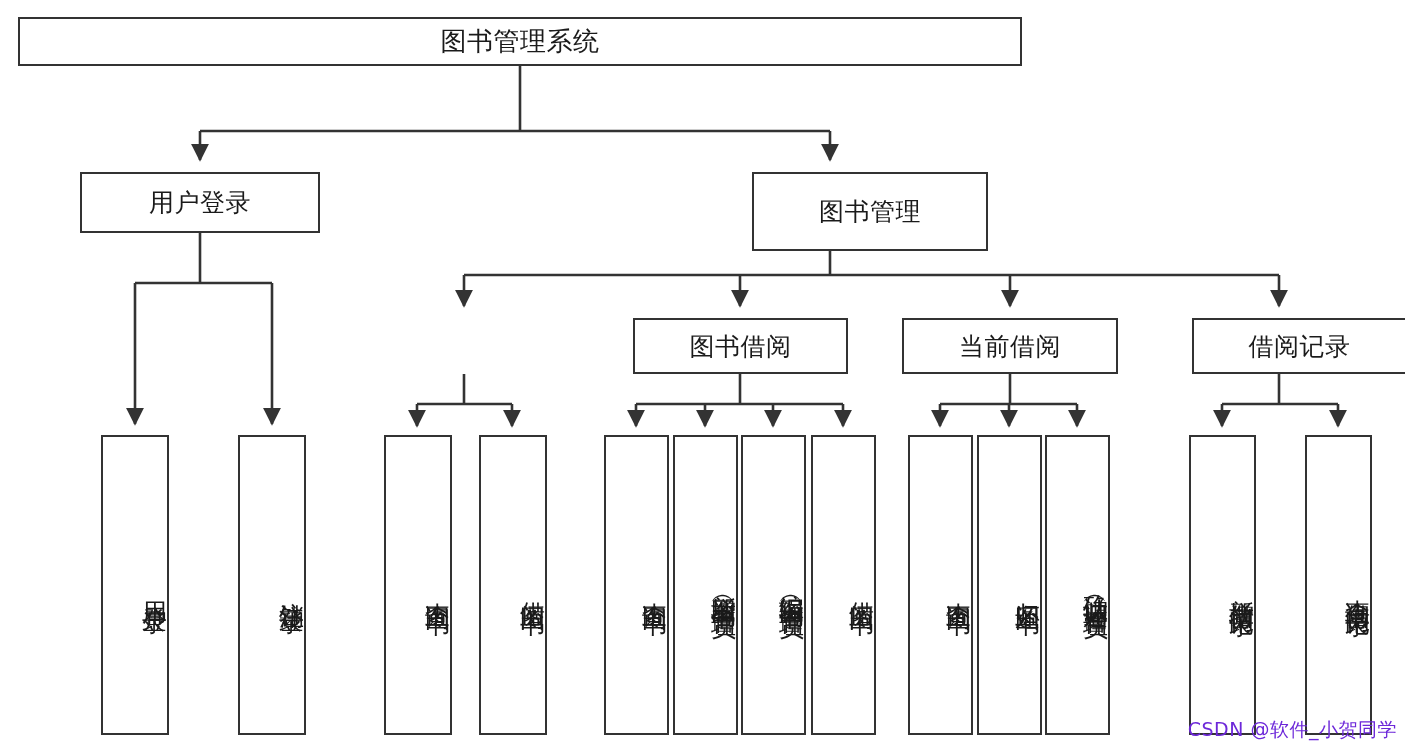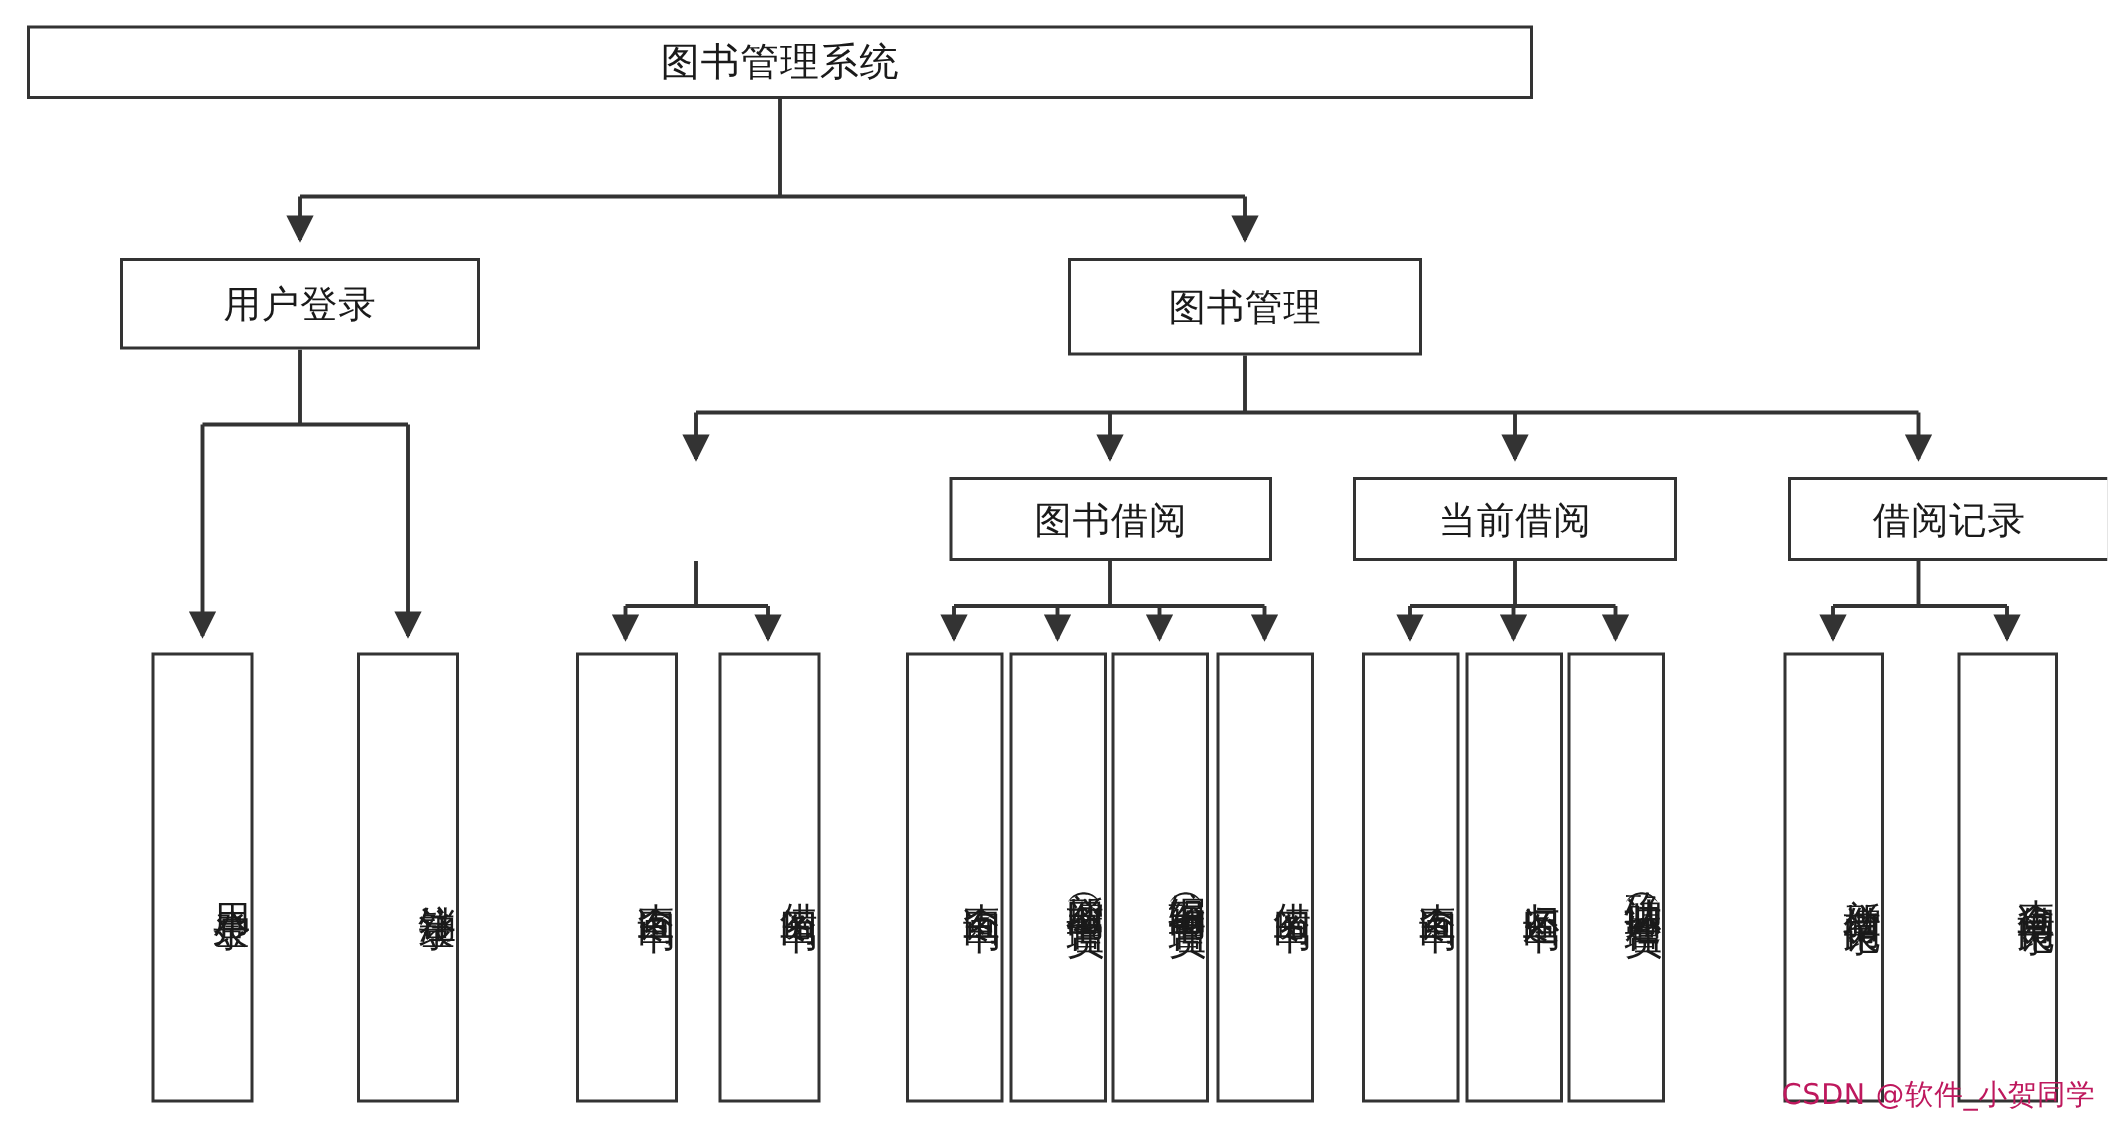--- a/index.html
+++ b/index.html
@@ -55,21 +55,21 @@
     white-space: nowrap;
   }
   .node.root {
     font-size: 26px;
   }
   #watermark {
     position: absolute;
     right: 8px;
     bottom: 4px;
     font-size: 19px;
-    color: #be185d;
+    color: #6d28d9;
     letter-spacing: 0.5px;
     white-space: nowrap;
     user-select: none;
     margin-top: 36px;
   }
 </style>
 </head>
 <body>
 
 <div id="canvas">
@@ -124,21 +124,21 @@
     </g>
   </svg>
 
   <div class="node horiz root" style="left:18px; top:17px; width:1004px; height:49px;">
     <span>图书管理系统</span>
   </div>
 
   <div class="node horiz" style="left:80px; top:172px; width:240px; height:61px;">
     <span>用户登录</span>
   </div>
-  <div class="node horiz" style="left:712px; top:172px; width:236px; height:65px;">
+  <div class="node horiz" style="left:752px; top:172px; width:236px; height:79px;">
     <span>图书管理</span>
   </div>
 
   <div class="node horiz" style="left:902px; top:318px; width:216px; height:56px;">
     <span>当前借阅</span>
   </div>
   <div class="node horiz" style="left:633px; top:318px; width:215px; height:56px;">
     <span>图书借阅</span>
   </div>
   <div class="node horiz" style="left:1172px; top:318px; width:215px; height:56px;margin-left:20px;">

